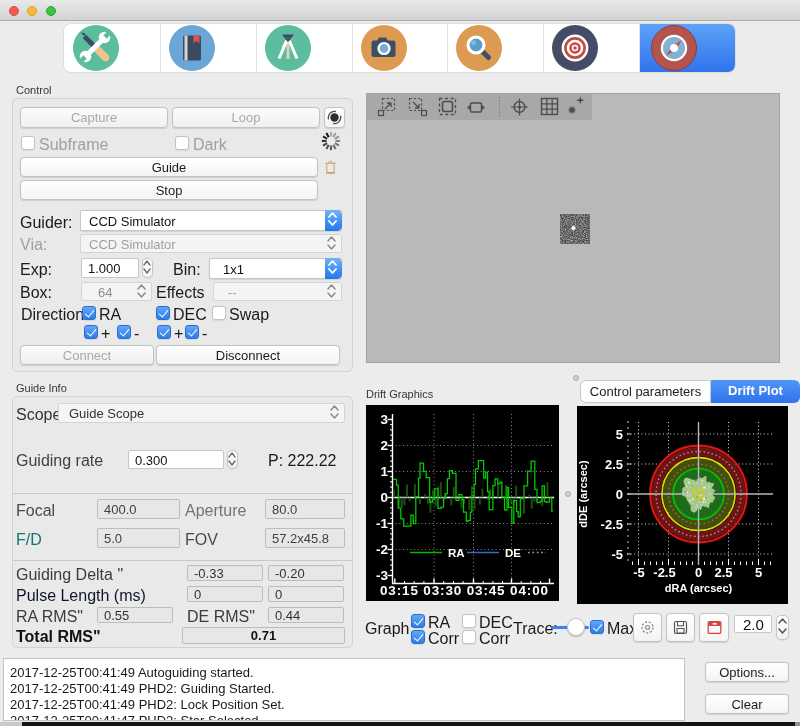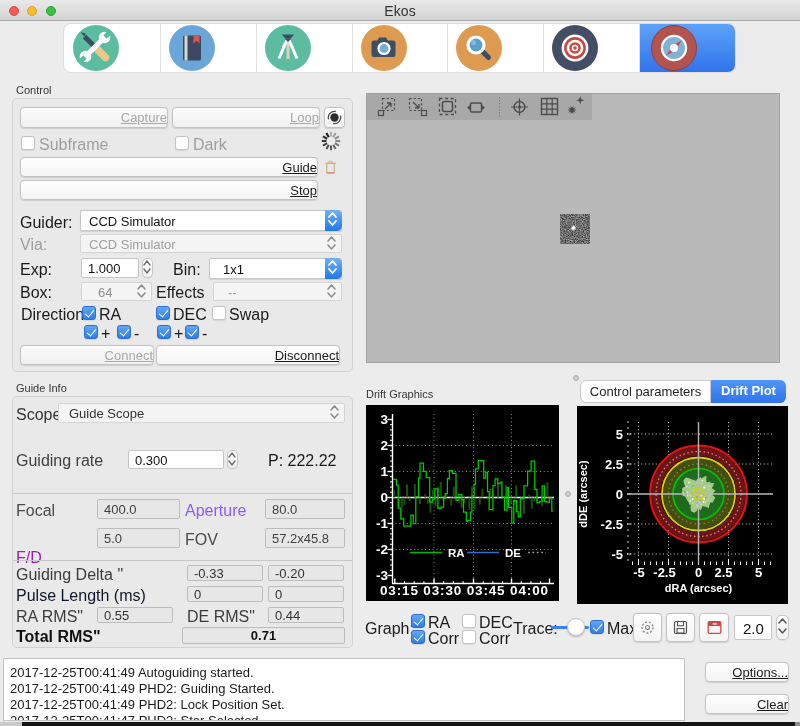--- a/index.html
+++ b/index.html
@@ -13,21 +13,21 @@
 
 #tbwrap{position:absolute;left:64px;top:24px;width:671px;height:48px;background:#fff;border-radius:7px;box-shadow:0 0 0 1px rgba(0,0,0,0.06);}
 .tbsep{position:absolute;top:0;width:1px;height:48px;background:#e2e2e2;}
 #tbsel{position:absolute;left:576px;top:0;width:95px;height:48px;border-radius:0 7px 7px 0;
  background:linear-gradient(#5da2f9,#3173eb);}
 
 .gbox{position:absolute;background:#e9e9e9;border:1px solid #d2d2d2;border-radius:5px;}
 .gtitle{position:absolute;font-size:11px;color:#363636;}
 
 .btn{position:absolute;background:linear-gradient(#ffffff,#f4f4f4);border:1px solid #c3c3c3;border-radius:4px;
- font-size:13px;color:#1a1a1a;text-align:right;box-shadow:0 0.5px 1px rgba(0,0,0,0.12);text-decoration:underline;}
+ font-size:13px;color:#1a1a1a;text-align:center;box-shadow:0 0.5px 1px rgba(0,0,0,0.12);}
 .btn.dis{color:#a8a8a8;background:linear-gradient(#fbfbfb,#f0f0f0);}
 
 .cb{position:absolute;width:14px;height:14px;border-radius:3px;background:#fff;border:1px solid #c3c3c3;box-shadow:0 0.5px 1px rgba(0,0,0,0.08);}
 .cb.on{background:linear-gradient(#62a8f8,#2d7ce9);border:1px solid #2d6fd0;}
 .cb.on::after{content:"";position:absolute;left:4px;top:1.2px;width:4px;height:8px;
  border:solid #fff;border-width:0 1.8px 1.8px 0;transform:rotate(40deg);}
 .lbl{position:absolute;font-size:16px;color:#1a1a1a;white-space:nowrap;}
 .lbl.g{color:#9f9f9f;}
 
 .combo{position:absolute;background:#fff;border:1px solid #c6c6c6;border-radius:2px;font-size:13px;color:#111;
@@ -42,21 +42,20 @@
 .spin{position:absolute;background:#fff;border:1px solid #c6c6c6;border-radius:2px;font-size:13px;color:#111;}
 .spin .tx{position:absolute;left:6px;top:50%;transform:translateY(-50%);}
 .stepper{position:absolute;background:linear-gradient(#fff,#f1f1f1);border:1px solid #c6c6c6;border-radius:5px;box-shadow:0 0.5px 1px rgba(0,0,0,0.1);}
 .sep{position:absolute;height:1px;background:#c9c9c9;}
 </style></head><body>
 
 <div id="titlebar">
  <div class="tl" style="left:9px;background:#f25a52;border:0.5px solid #d94c44;"></div>
  <div class="tl" style="left:27px;background:#f6bb32;border:0.5px solid #dfa023;"></div>
  <div class="tl" style="left:46px;background:#3ac245;border:0.5px solid #2aa334;"></div>
- <div id="title">Ekos</div>
 </div>
 <div id="tbwrap">
     <div class="tbsep" style="left:95.9px"></div>
     <div class="tbsep" style="left:191.7px"></div>
     <div class="tbsep" style="left:287.6px"></div>
     <div class="tbsep" style="left:383.4px"></div>
     <div class="tbsep" style="left:479.3px"></div>
     <div class="tbsep" style="left:575.2px"></div>
     <div id="tbsel"></div>
   </div>
@@ -239,25 +238,25 @@
 <svg class="abs" style="left:228px;top:451.5px" width="8" height="15" viewBox="0 0 8 15">
     <path d="M1 5 L4.0 1 L7 5" fill="none" stroke="#6e6e6e" stroke-width="1.4" stroke-linecap="round" stroke-linejoin="round"></path>
     <path d="M1 9 L4.0 13 L7 9" fill="none" stroke="#6e6e6e" stroke-width="1.4" stroke-linecap="round" stroke-linejoin="round"></path>
   </svg>
 <div class="lbl" style="left:268px;top:452px">P: 222.22</div>
 <div class="sep" style="left:13px;top:493px;width:339px"></div>
 <div class="lbl" style="left:16px;top:502px;color:#4a4a4a">Focal</div>
 <div class="field" style="left:97px;top:499px;width:83px;height:20px;color:#3f3f3f">
     <div class="tx">400.0</div>
   </div>
-<div class="lbl" style="left:185px;top:502px;color:#8b5cf6">Aperture</div>
+<div class="lbl" style="left:185px;top:502px;color:#737373">Aperture</div>
 <div class="field" style="left:265px;top:499px;width:80px;height:20px;color:#3f3f3f">
     <div class="tx">80.0</div>
   </div>
-<div class="lbl" style="left:16px;top:549px;color:#a21caf">F/D</div>
+<div class="lbl" style="left:16px;top:531px;color:#0f766e">F/D</div>
 <div class="field" style="left:97px;top:528px;width:83px;height:20px;color:#3f3f3f">
     <div class="tx">5.0</div>
   </div>
 <div class="lbl" style="left:185px;top:531px;color:#4a4a4a">FOV</div>
 <div class="field" style="left:265px;top:528px;width:80px;height:20px;color:#3f3f3f">
     <div class="tx">57.2x45.8</div>
   </div>
 <div class="sep" style="left:13px;top:560px;width:339px"></div>
 <div class="lbl" style="left:16px;top:566px;color:#3c3c3c">Guiding Delta "</div>
 <div class="field" style="left:187px;top:565px;width:76px;height:16px;color:#333">
@@ -332,21 +331,21 @@
 </filter>
 <rect x="0" y="0" width="30" height="30" fill="#000"></rect>
 <rect x="0" y="0" width="30" height="30" filter="url(#nz)"></rect>
 <circle cx="13.5" cy="14" r="1.8" fill="#fff"></circle>
 <circle cx="13.5" cy="14" r="2.7" fill="#fff" opacity="0.3"></circle>
 </svg>
 <div class="abs" style="left:573px;top:375px;width:6px;height:6px;border-radius:50%;background:#cfcfcf;border:1px solid #ababab"></div>
 <div class="abs" style="left:565px;top:491px;width:6px;height:6px;border-radius:50%;background:#cfcfcf;border:1px solid #ababab"></div>
 <div class="gtitle" style="left:366px;top:388px">Drift Graphics</div>
 <div class="abs" style="left:580px;top:380px;width:131px;height:23px;background:#fdfdfd;border:1px solid #c9c9c9;border-radius:6px 0 0 6px;font-size:13px;color:#222;text-align:center;line-height:22px">Control parameters</div>
-<div class="abs" style="left:711px;top:380px;width:75px;height:23px;background:linear-gradient(#4f97f7,#2f72ec);border-radius:0 6px 6px 0;font-size:13px;font-weight:bold;color:#fff;text-align:center;line-height:22px">Drift Plot</div>
+<div class="abs" style="left:711px;top:380px;width:89px;height:23px;background:linear-gradient(#4f97f7,#2f72ec);border-radius:0 6px 6px 0;font-size:13px;font-weight:bold;color:#fff;text-align:center;line-height:22px">Drift Plot</div>
 <svg class="abs" style="left:366px;top:405px" width="193" height="196" viewBox="0 0 193 196">
     <rect width="193" height="196" fill="#000"></rect>
     <line x1="26" y1="40.5" x2="188" y2="40.5" stroke="#cfcfcf" stroke-width="0.9" stroke-dasharray="0.9,2.8" opacity="0.85"></line>
     <line x1="26" y1="66.5" x2="188" y2="66.5" stroke="#cfcfcf" stroke-width="0.9" stroke-dasharray="0.9,2.8" opacity="0.85"></line>
     <line x1="26" y1="118.5" x2="188" y2="118.5" stroke="#cfcfcf" stroke-width="0.9" stroke-dasharray="0.9,2.8" opacity="0.85"></line>
     <line x1="26" y1="144.5" x2="188" y2="144.5" stroke="#cfcfcf" stroke-width="0.9" stroke-dasharray="0.9,2.8" opacity="0.85"></line>
     <line x1="68" y1="9" x2="68" y2="178" stroke="#cfcfcf" stroke-width="0.9" stroke-dasharray="0.9,2.8" opacity="0.85"></line>
     <line x1="107.5" y1="9" x2="107.5" y2="178" stroke="#cfcfcf" stroke-width="0.9" stroke-dasharray="0.9,2.8" opacity="0.85"></line>
     <line x1="145.5" y1="9" x2="145.5" y2="178" stroke="#cfcfcf" stroke-width="0.9" stroke-dasharray="0.9,2.8" opacity="0.85"></line>
     <line x1="26.5" y1="9" x2="26.5" y2="178.5" stroke="#fff" stroke-width="1.4"></line>
@@ -620,21 +619,21 @@
 <svg class="abs" style="left:673px;top:620px" width="15" height="15" viewBox="0 0 15 15">
     <rect x="1.5" y="1.5" width="12" height="12" rx="1.5" fill="none" stroke="#555" stroke-width="1.2"></rect>
     <rect x="4.5" y="1.5" width="6" height="4.2" fill="none" stroke="#555" stroke-width="1.1"></rect>
     <rect x="4" y="8.5" width="7" height="4.5" fill="none" stroke="#555" stroke-width="1.1"></rect>
   </svg>
 <svg class="abs" style="left:707px;top:620px" width="15" height="15" viewBox="0 0 15 15">
     <rect x="1.2" y="1.7" width="12.6" height="11.6" rx="1" fill="none" stroke="#d64541" stroke-width="1.3"></rect>
     <path d="M1.2 2.7 a1 1 0 0 1 1-1 h10.6 a1 1 0 0 1 1 1 v3.3 h-12.6 Z" fill="#d64541"></path>
     <rect x="5.7" y="3.1" width="4" height="1.5" fill="#fff"></rect>
   </svg>
-<div class="spin" style="left:734px;top:615px;width:38px;height:25px;font-size:15px">
+<div class="spin" style="left:734px;top:615px;width:38px;height:18px;font-size:15px">
     <div class="tx" style="left:8px">2.0</div>
   </div>
 <div class="stepper" style="left:776px;top:615px;width:13px;height:25px"></div>
 <svg class="abs" style="left:777.5px;top:618px" width="9" height="17" viewBox="0 0 9 17">
     <path d="M1 5 L4.5 1 L8 5" fill="none" stroke="#5a5a5a" stroke-width="1.6" stroke-linecap="round" stroke-linejoin="round"></path>
     <path d="M1 11 L4.5 15 L8 11" fill="none" stroke="#5a5a5a" stroke-width="1.6" stroke-linecap="round" stroke-linejoin="round"></path>
   </svg>
 <div class="abs" style="left:3px;top:658px;width:682px;height:63px;background:#fff;border:1px solid #c3c3c3;overflow:hidden">
     <div style="position:absolute;left:6px;top:6px;font-size:13px;line-height:16px;color:#1a1a1a;white-space:pre">2017-12-25T00:41:49 Autoguiding started.
 2017-12-25T00:41:49 PHD2: Guiding Started.

